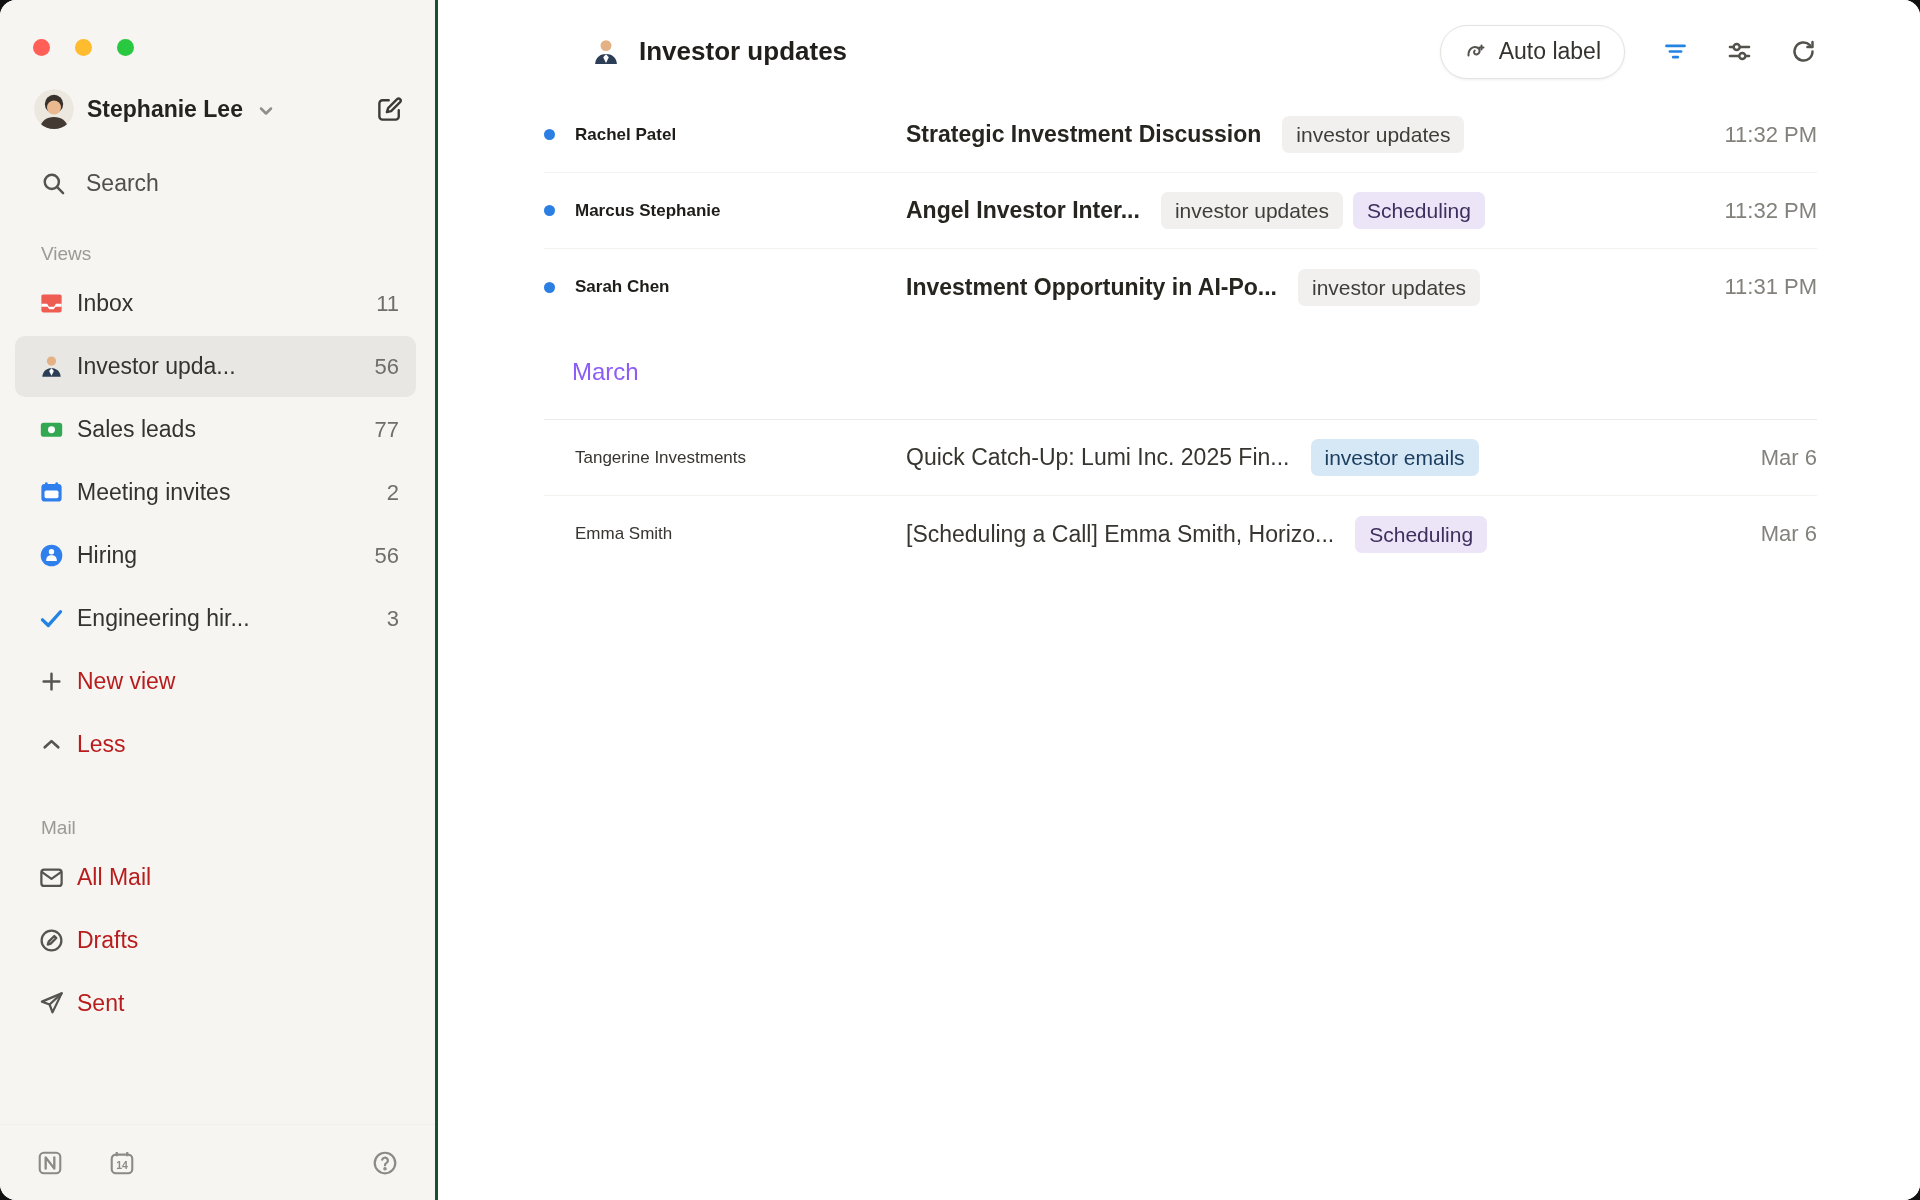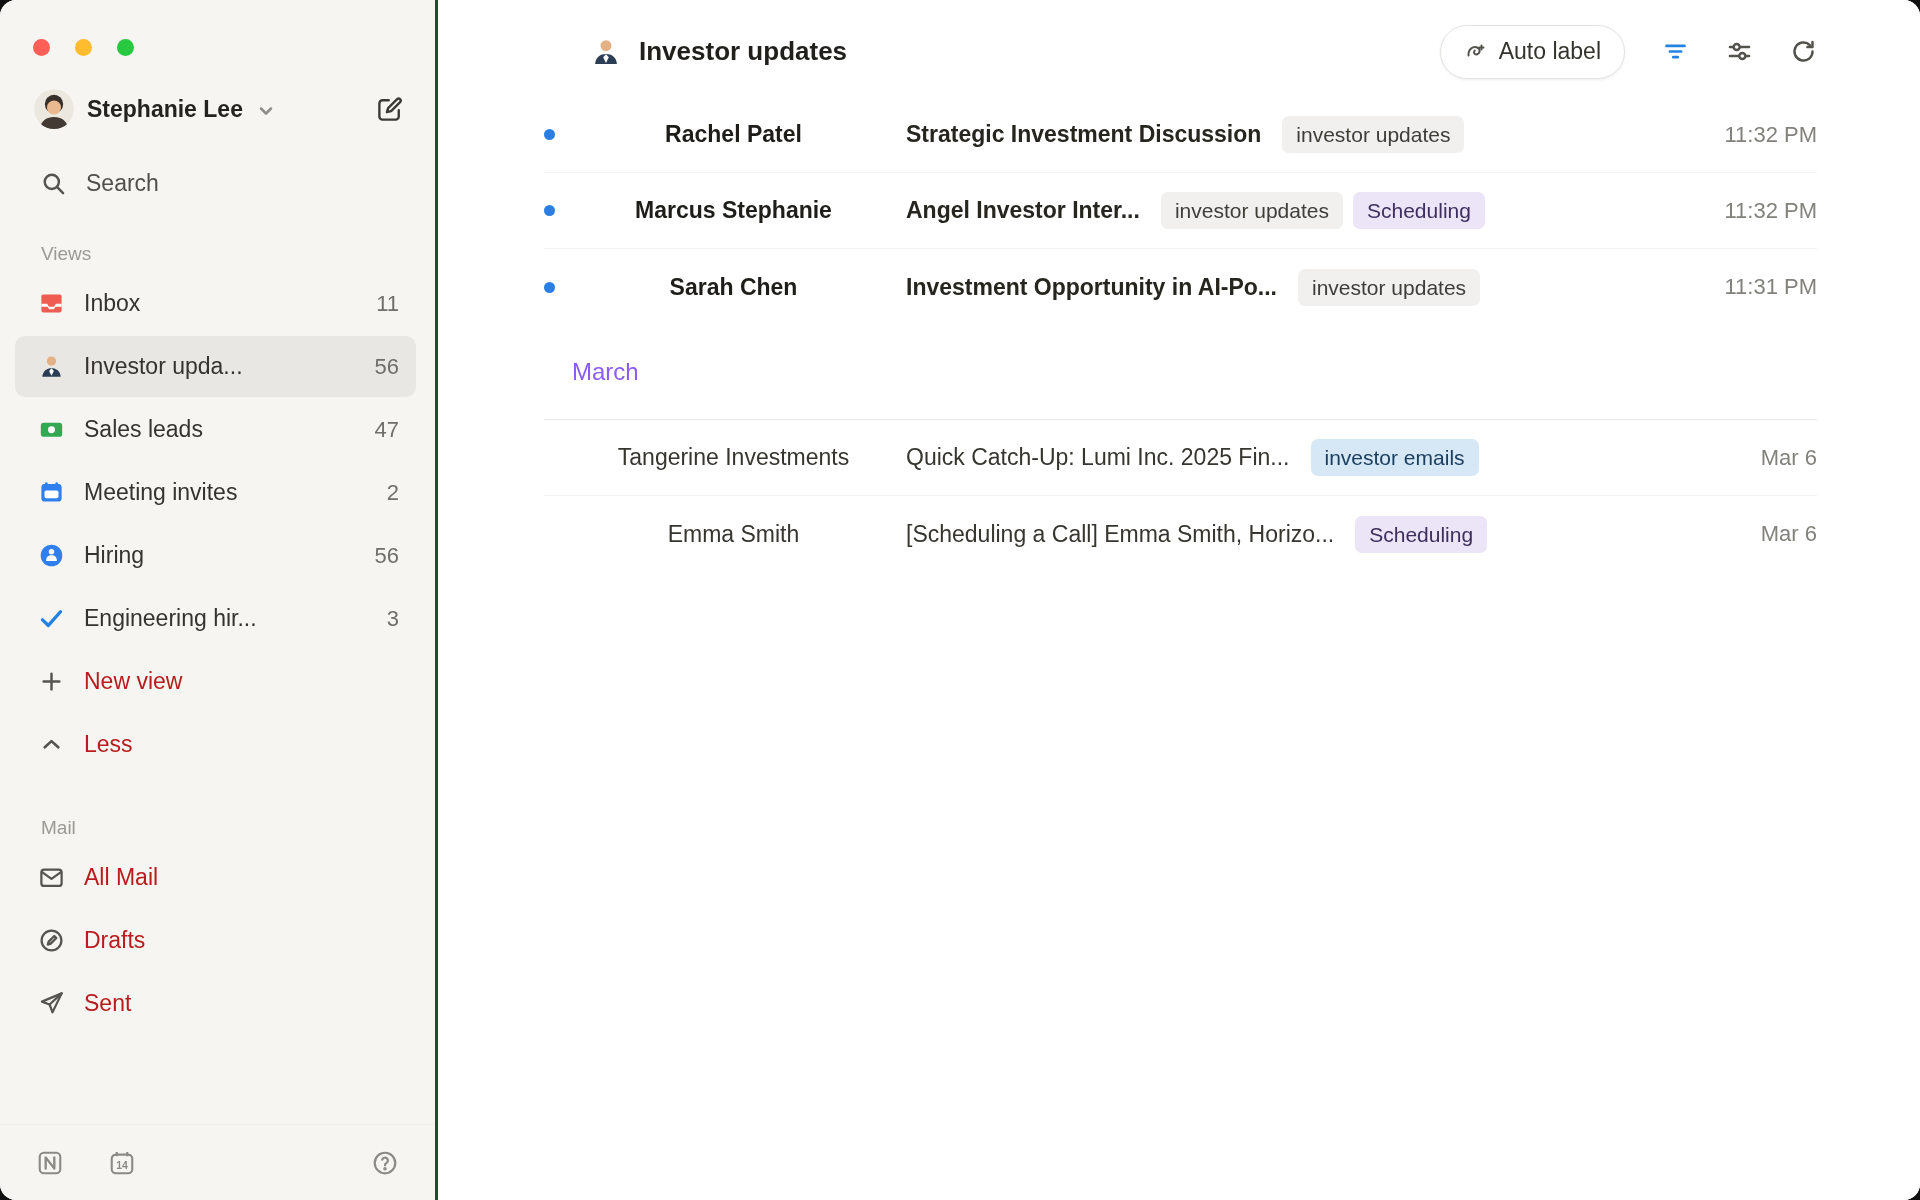--- a/index.html
+++ b/index.html
@@ -16,21 +16,21 @@
   .user-row { display:flex; align-items:center; margin:33px 30px 0 34px; gap:13px; }
   .avatar { width:40px; height:40px; border-radius:50%; overflow:hidden; flex-shrink:0; }
   .user-name { font-size:23px; font-weight:700; color:#24231f; }
   .chevron { width:20px; height:20px; margin-top:3px; }
   .compose { margin-left:auto; width:30px; height:30px; cursor:pointer; }
 
   .search-row { display:flex; align-items:center; gap:19px; margin:32px 30px 0 40px; height:44px; }
   .search-label { font-size:23px; color:#50504a; }
 
   .section-title { margin:38px 0 8px 41px; font-size:19px; color:#9b9a93; font-weight:500; }
-  .nav-item { display:flex; align-items:center; height:61px; margin:0 19px 2px 15px; padding:0 17px 0 23px; border-radius:10px; gap:19px; }
+  .nav-item { display:flex; align-items:center; height:61px; margin:0 19px 2px 15px; padding:0 17px 0 23px; border-radius:10px; gap:12px; }
   .nav-item.selected { background:#e9e7e3; }
   .nav-icon { width:27px; height:27px; flex-shrink:0; display:flex; }
   .nav-label { flex:1; font-size:23px; color:#34332e; white-space:nowrap; overflow:hidden; text-overflow:ellipsis; }
   .nav-count { font-size:22px; color:#6f6e68; }
   .util-label { flex:1; font-size:23px; color:#b91c1c; }
   .mail-gap { margin-top:40px; }
 
   .sidebar-footer { margin-top:auto; display:flex; align-items:center; gap:44px; padding:0 36px; height:76px; border-top:1px solid #efeeeb; }
   .footer-icon { width:28px; height:28px; }
   .footer-help { margin-left:auto; }
@@ -42,21 +42,21 @@
   .page-title { font-size:26px; font-weight:600; color:#201f1b; }
   .header-actions { margin-left:auto; display:flex; align-items:center; gap:37px; }
   .auto-label-btn { display:flex; align-items:center; gap:11px; height:54px; padding:0 23px; border:1px solid #e4e3df; border-radius:27px; background:#fff; box-shadow:0 1px 3px rgba(0,0,0,.07); font-size:23px; font-weight:500; color:#34332e; cursor:pointer; font-family:inherit; }
   .icon-btn { width:27px; height:27px; background:none; border:none; cursor:pointer; padding:0; }
 
   .list { padding:0 103px 0 106px; }
   .mail-row { display:flex; align-items:center; height:76px; border-bottom:1px solid #f3f2ef; cursor:pointer; }
   .mail-row.no-border { border-bottom:none; }
   .dot-cell { width:31px; flex-shrink:0; }
   .unread-dot { width:11px; height:11px; border-radius:50%; background:#2b7fe3; display:block; }
-  .sender { width:331px; flex-shrink:0; font-size:23px; color:#37352f; white-space:nowrap; overflow:hidden; text-overflow:ellipsis; padding-right:14px;text-align:center; }
+  .sender { width:331px; flex-shrink:0; font-size:17px; color:#37352f; white-space:nowrap; overflow:hidden; text-overflow:ellipsis; padding-right:14px; }
   .mail-row.unread .sender { font-weight:700; color:#1e1d19; }
   .subject { font-size:23px; color:#37352f; white-space:nowrap; overflow:hidden; text-overflow:ellipsis; margin-right:21px; }
   .mail-row.unread .subject { font-weight:600; color:#26251f; }
   .tags { display:flex; gap:10px; flex-shrink:0; }
   .tag { height:37px; line-height:37px; padding:0 14px; border-radius:7px; font-size:21px; font-weight:500; white-space:nowrap; }
   .tag-gray { background:#f1f0ef; color:#3e3d38; }
   .tag-purple { background:#ece4f7; color:#3f2f5e;text-align:center; }
   .tag-blue { background:#d6e7f6; color:#1c3f60; }
   .row-spacer { flex:1; min-width:14px; }
   .time { font-size:22px; color:#82817b; white-space:nowrap; }
@@ -135,21 +135,21 @@
       </div>
 
       <div class="nav-item">
         <span class="nav-icon">
           <svg viewBox="0 0 24 24">
               <rect x="2.5" y="6" width="19" height="12.5" rx="2.5" fill="#33a852"></rect>
               <circle cx="12" cy="12.2" r="3.1" fill="#fff"></circle>
             </svg>
         </span>
         <span class="nav-label">Sales leads</span>
-        <span class="nav-count">47</span>
+        <span class="nav-count">77</span>
       </div>
 
       <div class="nav-item">
         <span class="nav-icon">
           <svg viewBox="0 0 24 24">
               <rect x="3" y="4.5" width="18" height="15.5" rx="3" fill="#2f80ed"></rect>
               <rect x="6.2" y="2.8" width="2.4" height="4" rx="1.2" fill="#2f80ed"></rect>
               <rect x="15.4" y="2.8" width="2.4" height="4" rx="1.2" fill="#2f80ed"></rect>
               <rect x="5.8" y="10.2" width="12.4" height="6.8" rx="1.5" fill="#fff"></rect>
             </svg>

